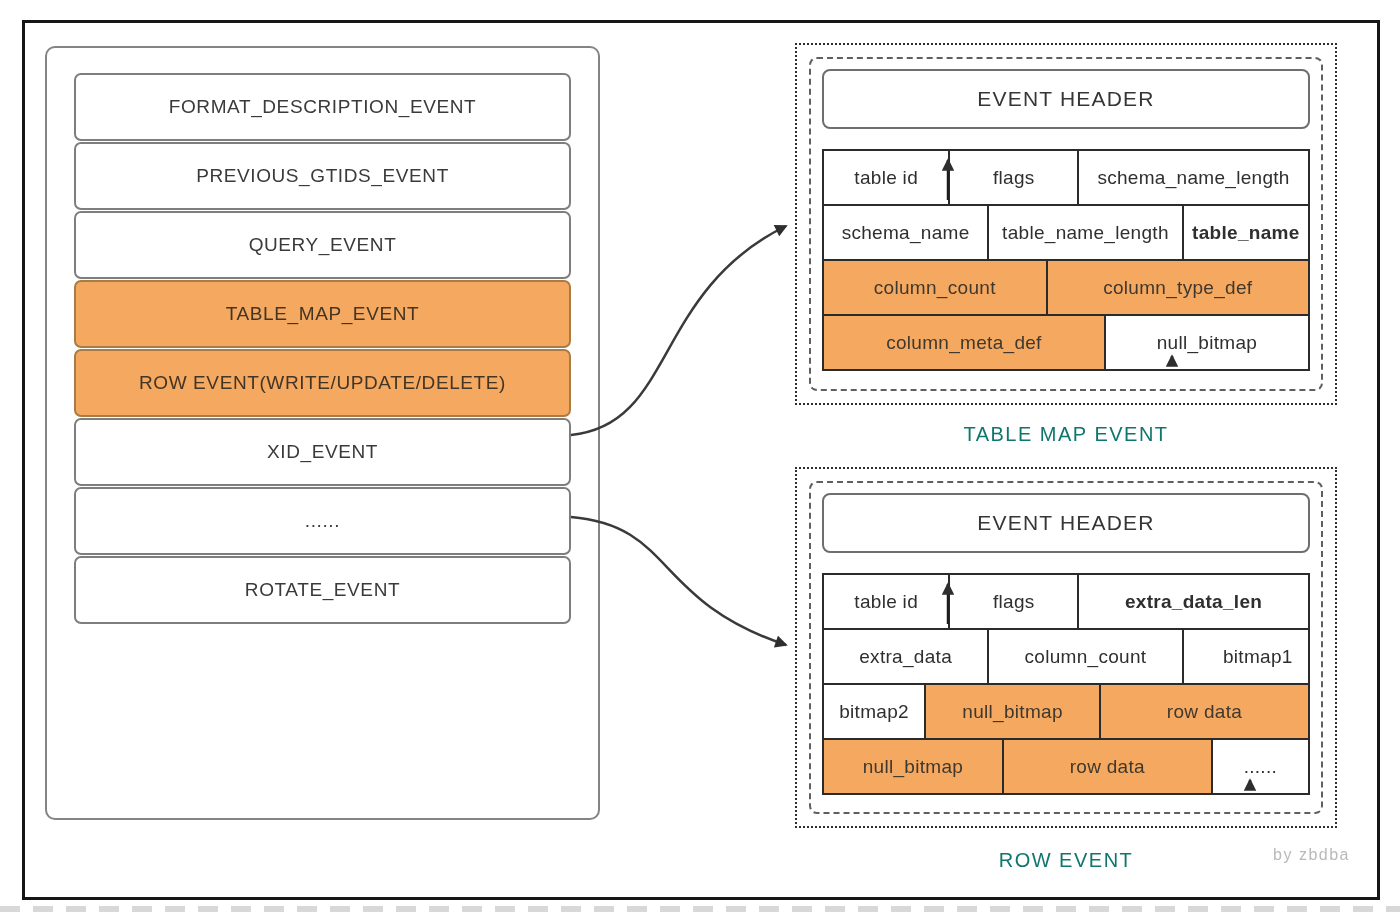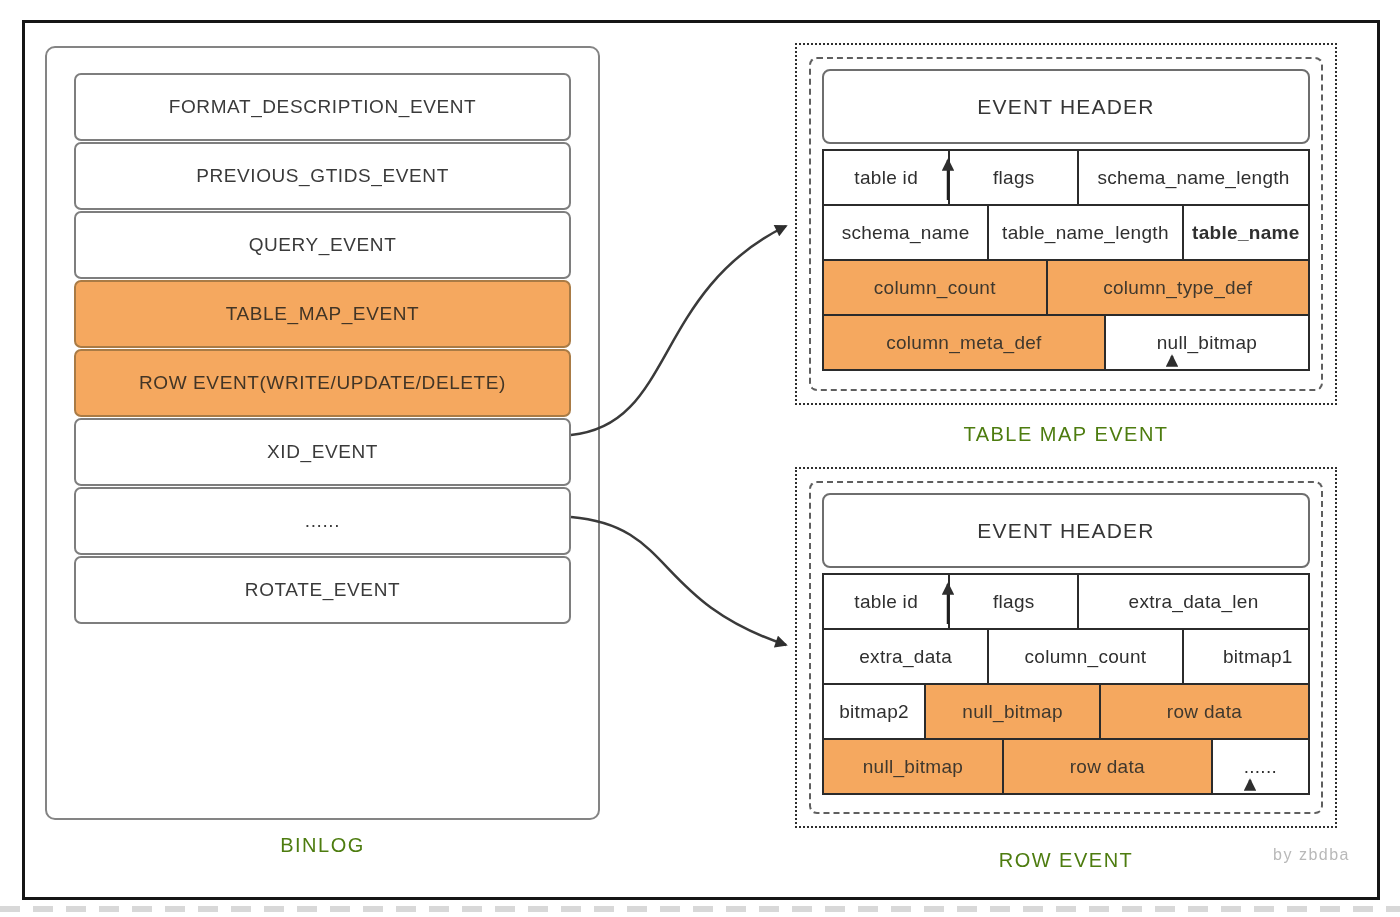--- a/index.html
+++ b/index.html
@@ -30,34 +30,34 @@
     height:68px;flex:0 0 68px;box-sizing:border-box;
     border:2px solid var(--box-border);border-radius:7px;background:#fff;
     display:flex;align-items:center;justify-content:center;
     font-size:19px;letter-spacing:.6px;color:#3A3A3A;font-weight:500;
   }
   .event-box.hl{
     background:var(--orange);border:2px solid var(--orange-border);color:#423526;
   }
   .caption{
     position:absolute;text-align:center;font-size:20px;letter-spacing:1.5px;
-    color:#4d7c0f;font-weight:500;
+    color:#0f766e;font-weight:500;
   }
   .binlog-caption{left:45px;top:834px;width:555px;}
   
   .dotted-box{
     position:absolute;border:2px dotted #2E2E2E;box-sizing:border-box;background:#fff;
   }
   .tme-box{left:795px;top:43px;width:542px;height:362px;}
   .rwe-box{left:795px;top:467px;width:542px;height:361px;}
   .dashed-box{
     position:absolute;inset:12px;border:2px dashed #5F5F5F;border-radius:8px;
   }
   .event-header{
-    position:absolute;left:11px;right:11px;top:10px;height:75px;box-sizing:border-box;
+    position:absolute;left:11px;right:11px;top:10px;height:60px;box-sizing:border-box;
     border:2px solid #6E6E6E;border-radius:8px;background:#fff;
     display:flex;align-items:center;justify-content:center;
     font-size:21px;letter-spacing:1.2px;color:#363636;font-weight:500;
   }
   .grid{
     position:absolute;left:11px;right:11px;top:90px;
     border:1px solid var(--grid-border);
   }
   .grid-row{display:flex;height:55px;box-sizing:border-box;}
   .grid-cell{
@@ -87,21 +87,20 @@
   <div class="binlog-box" id="binlog-list">
       <div class="event-box">FORMAT_DESCRIPTION_EVENT</div>
       <div class="event-box">PREVIOUS_GTIDS_EVENT</div>
       <div class="event-box">QUERY_EVENT</div>
       <div class="event-box hl">TABLE_MAP_EVENT</div>
       <div class="event-box hl">ROW EVENT(WRITE/UPDATE/DELETE)</div>
       <div class="event-box">XID_EVENT</div>
       <div class="event-box">......</div>
       <div class="event-box">ROTATE_EVENT</div>
     </div>
-  <div class="caption binlog-caption">BINLOG</div>
 
   <div class="dotted-box tme-box">
     <div class="dashed-box">
       <div class="event-header">EVENT HEADER</div>
       <div class="grid" id="tme-grid">
           <div class="grid-row">
             <div class="grid-cell" style="width: 26%;">table id</div>
             <div class="grid-cell" style="width: 26.5%;">flags</div>
             <div class="grid-cell" style="width: 47.5%;">schema_name_length</div>
           </div>
@@ -123,21 +122,21 @@
   </div>
   <div class="caption tme-caption">TABLE MAP EVENT</div>
 
   <div class="dotted-box rwe-box">
     <div class="dashed-box">
       <div class="event-header">EVENT HEADER</div>
       <div class="grid" id="rwe-grid">
           <div class="grid-row">
             <div class="grid-cell" style="width: 26%;">table id</div>
             <div class="grid-cell" style="width: 26.5%;">flags</div>
-            <div class="grid-cell" style="width: 47.5%;">extra_data_len</div>
+            <div class="grid-cell" style="width: 47.5%; font-weight: bold;">extra_data_len</div>
           </div>
           <div class="grid-row">
             <div class="grid-cell" style="width: 34%;">extra_data</div>
             <div class="grid-cell" style="width: 40%;">column_count</div>
             <div class="grid-cell" style="width: 26%; padding-left: 24px;">bitmap1</div>
           </div>
           <div class="grid-row">
             <div class="grid-cell" style="width: 21%;">bitmap2</div>
             <div class="grid-cell hl" style="width: 36%;">null_bitmap</div>
             <div class="grid-cell hl" style="width: 43%;">row data</div>

